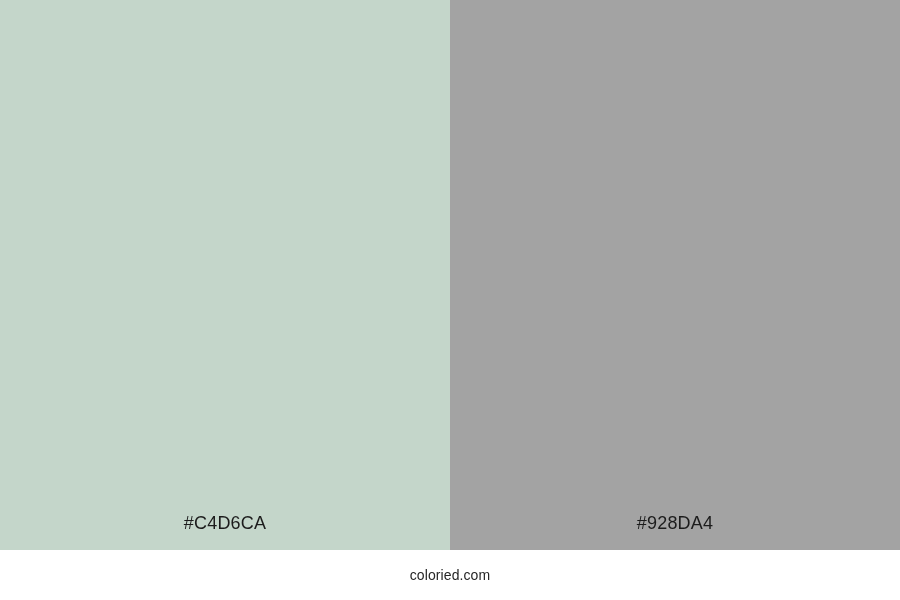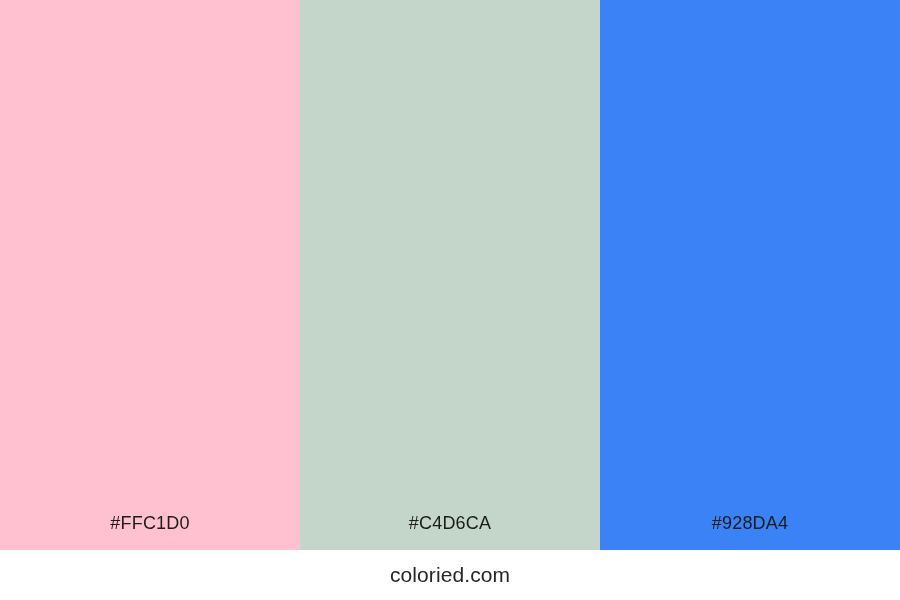--- a/index.html
+++ b/index.html
@@ -55,42 +55,39 @@
     width: 900px;
     height: 50px;
     background: #ffffff;
     display: flex;
     align-items: center;
     justify-content: center;
   }
 
   .footer-brand {
     font-family: "Liberation Sans", sans-serif;
-    font-size: 21px;
+    font-size: 14px;
     line-height: 20px;
     color: #262626;
     letter-spacing: 0.1px;
   }
 </style>
 </head>
 <body>
 
 <div class="palette-page">
 
   <div class="swatch-strip">
 
-    <div class="swatch" style="background:#FFC1D0;">
-      <span class="swatch-label">#FFC1D0</span>
-    </div>
 
     <div class="swatch" style="background:#C4D6CA;">
       <span class="swatch-label">#C4D6CA</span>
     </div>
 
-    <div class="swatch" style="background:#3b82f6;">
+    <div class="swatch" style="background:#a3a3a3;">
       <span class="swatch-label">#928DA4</span>
     </div>
 
 
 
   </div>
 
   <div class="footer-bar">
     <span class="footer-brand">coloried.com</span>
   </div>

